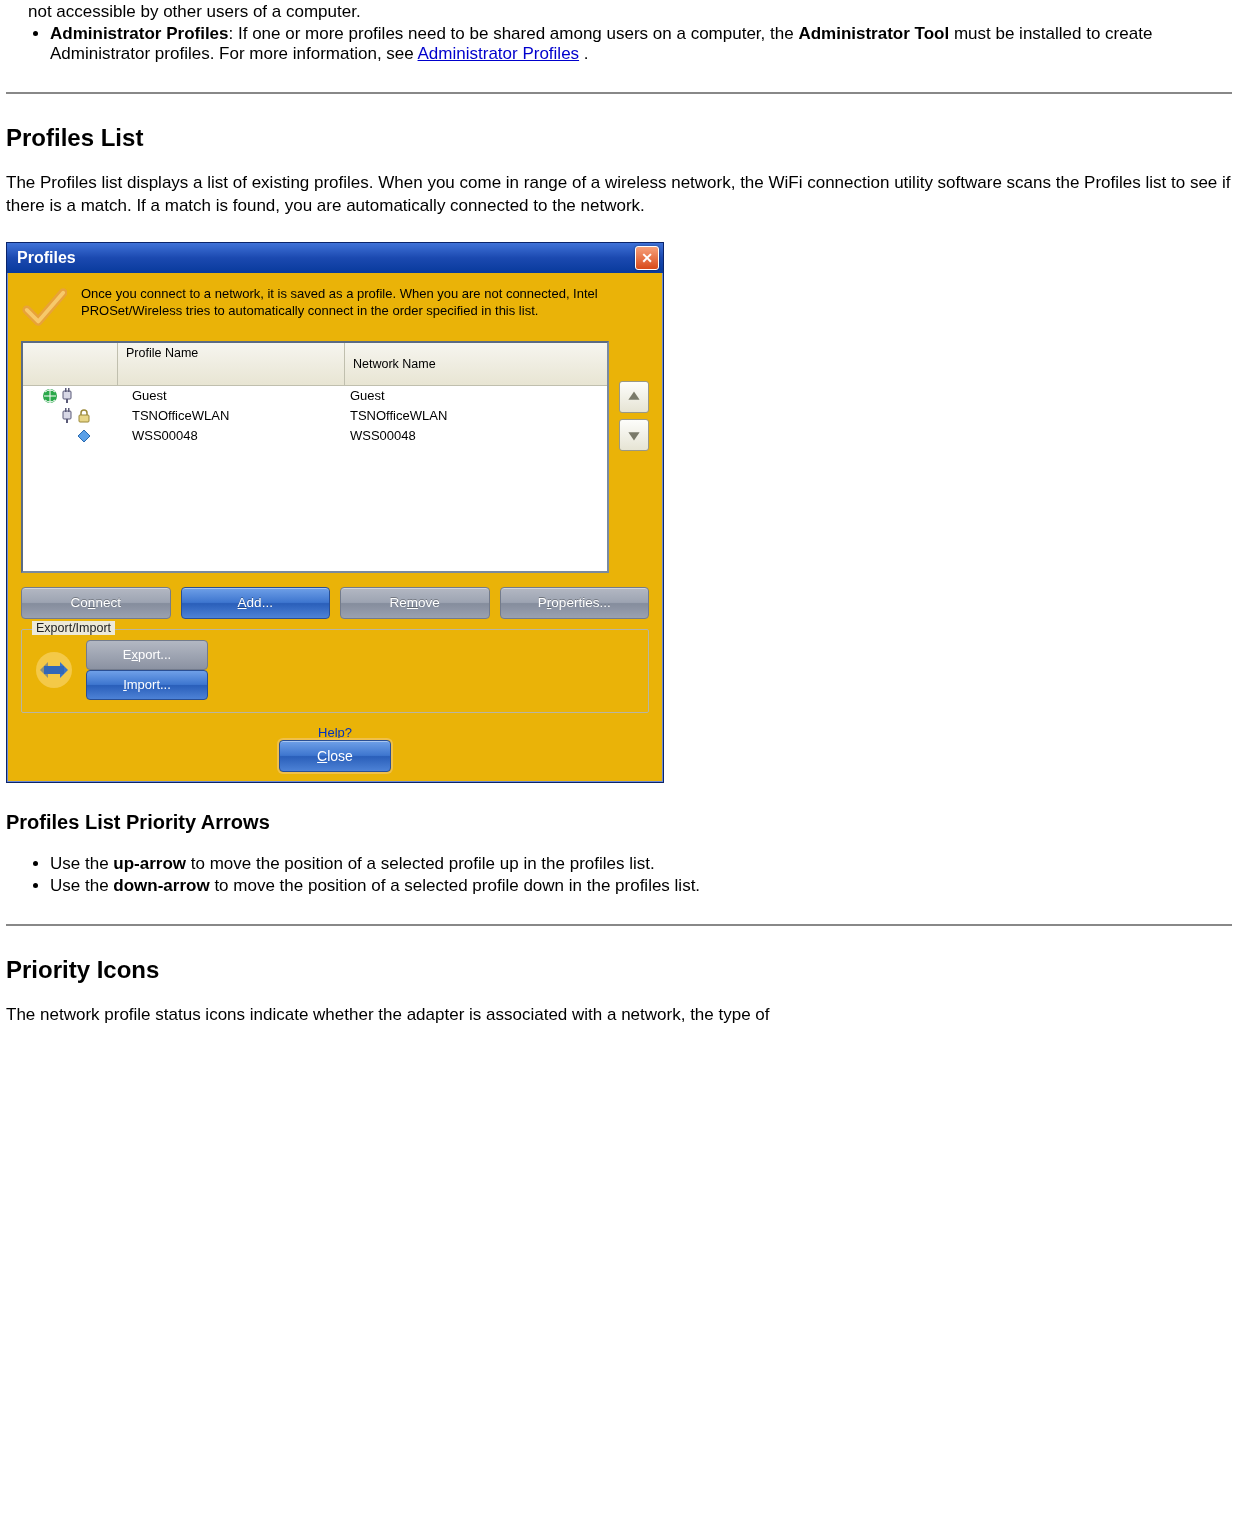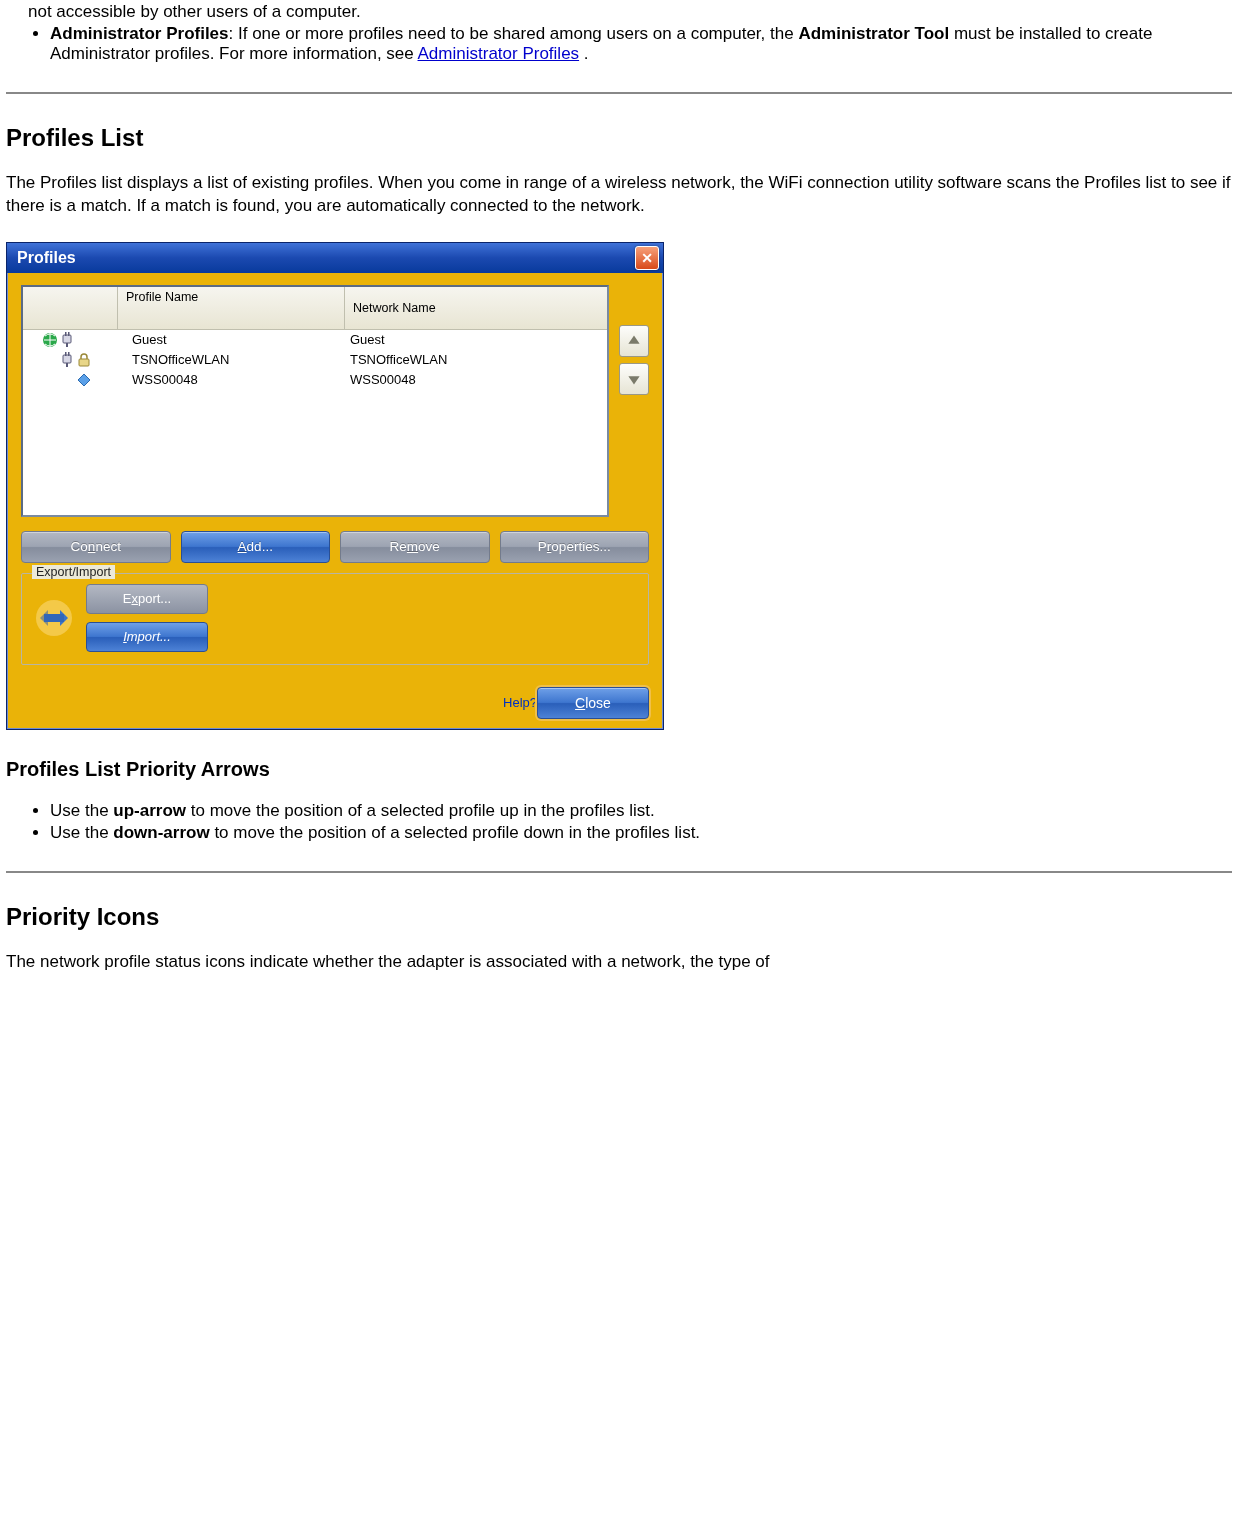--- a/index.html
+++ b/index.html
@@ -122,32 +122,32 @@
   }
   .fieldset .legend {
     position: absolute; top: -9px; left: 10px;
     background: #ece9d8; padding: 0 4px;
     font-size: 12.5px; color: #222;
   }
   .ei-row { display: flex; align-items: center; gap: 12px; }
   .ei-icon { width: 40px; height: 40px; flex: 0 0 40px; }
   .ei-icon svg { width: 40px; height: 40px; }
   .ei-text { flex: 1; font-size: 13px; }
-  .ei-btns { display: flex; flex-direction: column; gap: 8px; }
+  .ei-btns { display: flex; flex-direction: column; }
   .ei-btn {
     width: 120px; height: 28px;
     border-radius: 4px;
     display: flex; align-items: center; justify-content: center;
     font-size: 13px; color: #fff;
     border: 1px solid #737b8c;
   }
   .ei-btn.grey { background: linear-gradient(to bottom,#b3b8c3,#8b92a2); }
-  .ei-btn.blue { background: linear-gradient(to bottom,#6fa0e8 0%,#3e76cf 48%,#2a5fba 52%,#4d82d6 100%); border-color:#2a4f94;font-style:italic; }
-
-  .footer-row { display: flex; justify-content: flex-end; align-items: center; margin-top: 22px; }
+  .ei-btn.blue { background: linear-gradient(to bottom,#6fa0e8 0%,#3e76cf 48%,#2a5fba 52%,#4d82d6 100%); border-color:#2a4f94; }
+
+  .footer-row { display: flex; justify-content: space-between; align-items: center; margin-top: 12px; flex-direction: column; }
   .help-link { color: #0030c0; font-size: 13px; }
   .close-main {
     width: 110px; height: 30px;
     border-radius: 4px;
     background: linear-gradient(to bottom,#6fa0e8 0%,#3e76cf 48%,#2a5fba 52%,#4d82d6 100%);
     border: 1px solid #2a4f94;
     box-shadow: 0 0 0 2px #f0c04a, inset 0 1px 0 rgba(255,255,255,.4);
     color:#fff; font-size:14px;
     display:flex; align-items:center; justify-content:center;
   }
@@ -168,20 +168,29 @@
 <p class="body">The Profiles list displays a list of existing profiles. When you come in range of a wireless network, the WiFi connection utility software scans the Profiles list to see if there is a match. If a match is found, you are automatically connected to the network.</p>
 
 <div class="win">
   <div class="titlebar">
     <span>Profiles</span>
     <div class="close-btn">
       <span>✕</span>
     </div>
   </div>
   <div class="win-body">
+    <div class="intro-row">
+      <div class="check-icon">
+        <svg viewBox="0 0 48 48">
+            <path d="M6 26 L18 38 L44 8" stroke="#e8a23a" stroke-width="9" fill="none" stroke-linecap="round" stroke-linejoin="round"></path>
+            <path d="M6 26 L18 38 L44 8" stroke="#f7c96b" stroke-width="4" fill="none" stroke-linecap="round" stroke-linejoin="round"></path>
+          </svg>
+      </div>
+      <div class="intro-text">Once you connect to a network, it is saved as a profile. When you are not connected, Intel PROSet/Wireless tries to automatically connect in the order specified in this list.</div>
+    </div>
 
     <div class="list-area">
       <div class="list-box">
         <div class="list-head">
           <div class="col-icons"></div>
           <div class="col-profile">Profile Name</div>
           <div class="col-network">Network Name</div>
         </div>
         <div class="list-rows">
           <div class="row">

